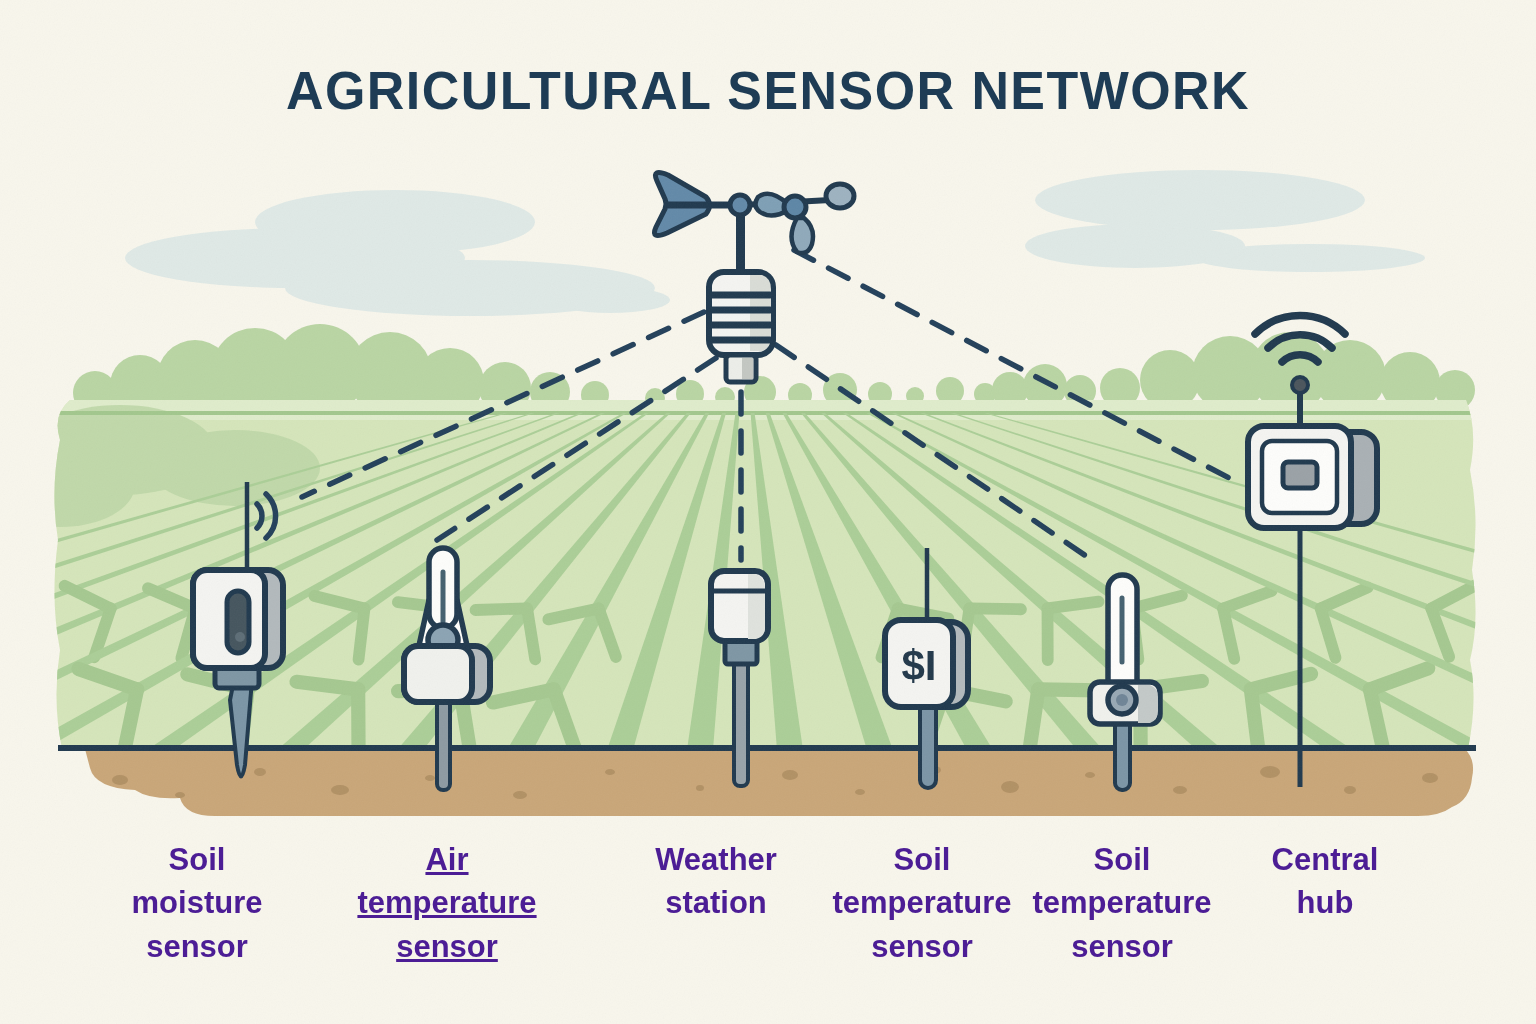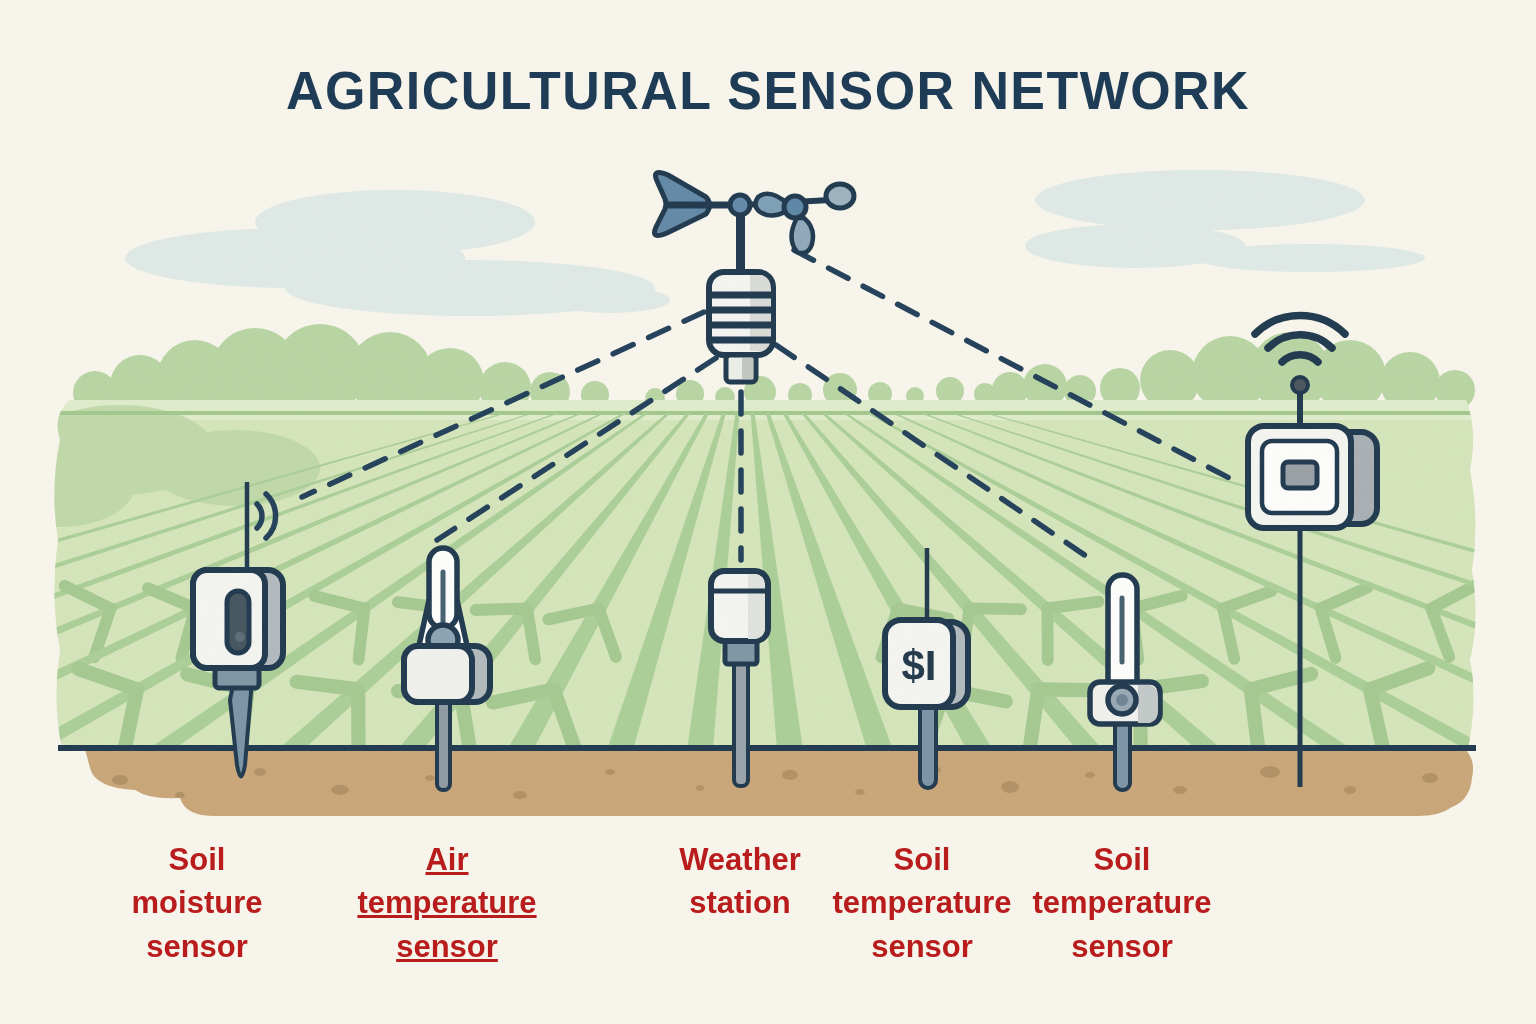--- a/index.html
+++ b/index.html
@@ -14,26 +14,26 @@
     position:absolute;left:0;right:0;top:60px;
     text-align:center;
     font-size:53px;font-weight:700;letter-spacing:1.5px;
     color:#1e3c55;
     transform:scaleX(0.98);
   }
   .dev-label{
     position:absolute;width:230px;top:838px;
     text-align:center;
     font-size:31px;font-weight:700;line-height:1.4;
-    color:#b91c1c;
+    color:#4c1d95;
     white-space:pre-line;
   }
   .lbl-1{left:82px;}
   .lbl-2{left:332px;text-decoration:underline;}
-  .lbl-3{left:625px;}
+  .lbl-3{left:601px;}
   .lbl-4{left:807px;}
   .lbl-5{left:1007px;}
   .lbl-6{left:1210px;}
 </style>
 </head>
 <body>
 
 <div class="scene">
 
 <svg width="1536" height="1024" viewBox="0 0 1536 1024">
@@ -335,14 +335,16 @@
 temperature
 sensor</div>
 <div class="dev-label lbl-3">Weather
 station</div>
 <div class="dev-label lbl-4">Soil
 temperature
 sensor</div>
 <div class="dev-label lbl-5">Soil
 temperature
 sensor</div>
+<div class="dev-label lbl-6">Central
+hub</div>
 
 </div>
 
 </body></html>

